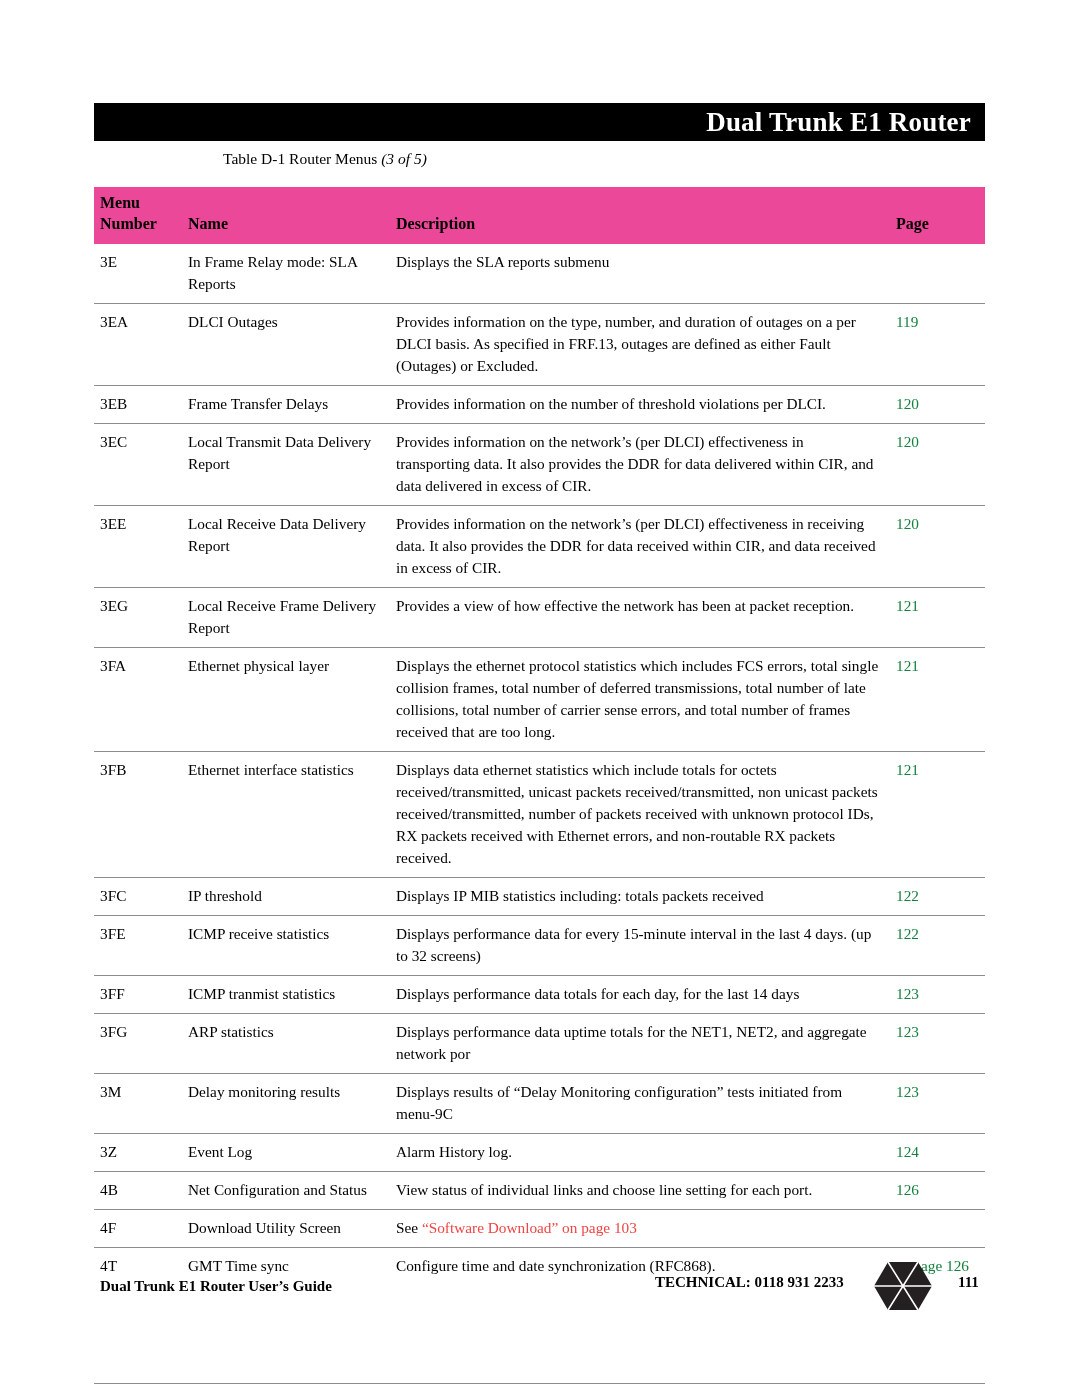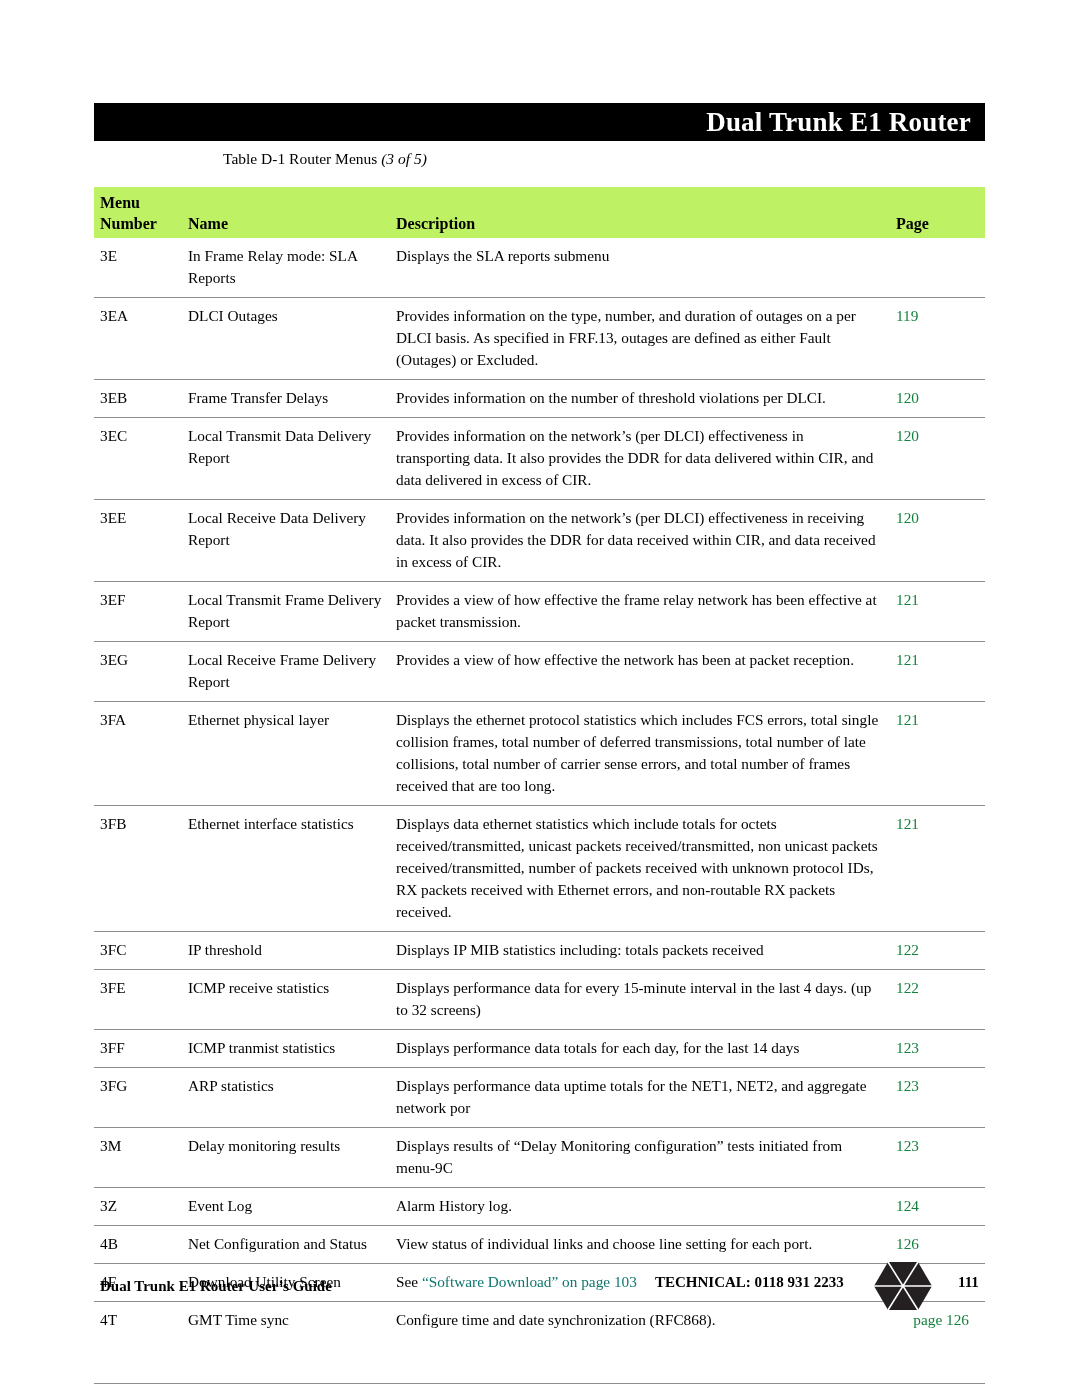--- a/index.html
+++ b/index.html
@@ -55,26 +55,26 @@
 
   
   .menu-table {
     position: absolute;
     left: 94px; top: 187px;
     width: 891px;
     border-collapse: collapse;
     font-size: 15.3px;
   }
   .menu-table thead th {
-    background: #bef264;
+    background: #ec4899;
     font-weight: bold;
     font-size: 16px;
     text-align: left;
     vertical-align: bottom;
-    padding: 6px 4px 3px 6px;
+    padding: 6px 4px 9px 6px;
     border: none;
     line-height: 1.30;
   }
   .menu-table thead th.c-num   { width: 88px; }
   .menu-table thead th.c-name  { width: 208px; }
   .menu-table thead th.c-desc  { width: 500px; margin-left: 36px; }
   .menu-table thead th.c-page  { width: 95px; margin-left: 44px; }
 
   .menu-table thead th .hdr-stack { display: block; }
 
@@ -98,21 +98,21 @@
   .menu-table tbody td.cell-page.align-right { text-align: right; padding-right: 16px; }
 
   .table-bottom-rule {
     position: absolute;
     left: 94px;
     width: 891px;
     height: 1.4px;
     background: #8d8d8d;
   }
 
-  .xref-link { color: #0f766e; }
+  .xref-link { color: #ef4444; }
 
   
   .footer {
     position: absolute;
     left: 94px; top: 1272px;
     width: 891px;
     height: 30px;
   }
   .footer-left {
     position: absolute;
@@ -197,26 +197,20 @@
           <td class="cell-desc">Provides information on the network’s (per DLCI) effectiveness in transporting data. It also provides the DDR for data delivered within CIR, and data delivered in excess of CIR.</td>
           <td class="cell-page">120</td>
         </tr>
         <tr>
           <td class="cell-num">3EE</td>
           <td class="cell-name">Local Receive Data Delivery Report</td>
           <td class="cell-desc">Provides information on the network’s (per DLCI) effectiveness in receiving data. It also provides the DDR for data received within CIR, and data received in excess of CIR.</td>
           <td class="cell-page">120</td>
         </tr>
         <tr>
-          <td class="cell-num">3EF</td>
-          <td class="cell-name">Local Transmit Frame Delivery Report</td>
-          <td class="cell-desc">Provides a view of how effective the frame relay network has been effective at packet transmission.</td>
-          <td class="cell-page">121</td>
-        </tr>
-        <tr>
           <td class="cell-num">3EG</td>
           <td class="cell-name">Local Receive Frame Delivery Report</td>
           <td class="cell-desc">Provides a view of how effective the network has been at packet reception.</td>
           <td class="cell-page">121</td>
         </tr>
         <tr>
           <td class="cell-num">3FA</td>
           <td class="cell-name">Ethernet physical layer</td>
           <td class="cell-desc">Displays the ethernet protocol statistics which includes FCS errors, total single collision frames, total number of deferred transmissions, total number of late collisions, total number of carrier sense errors, and total number of frames received that are too long.</td>
           <td class="cell-page">121</td>

